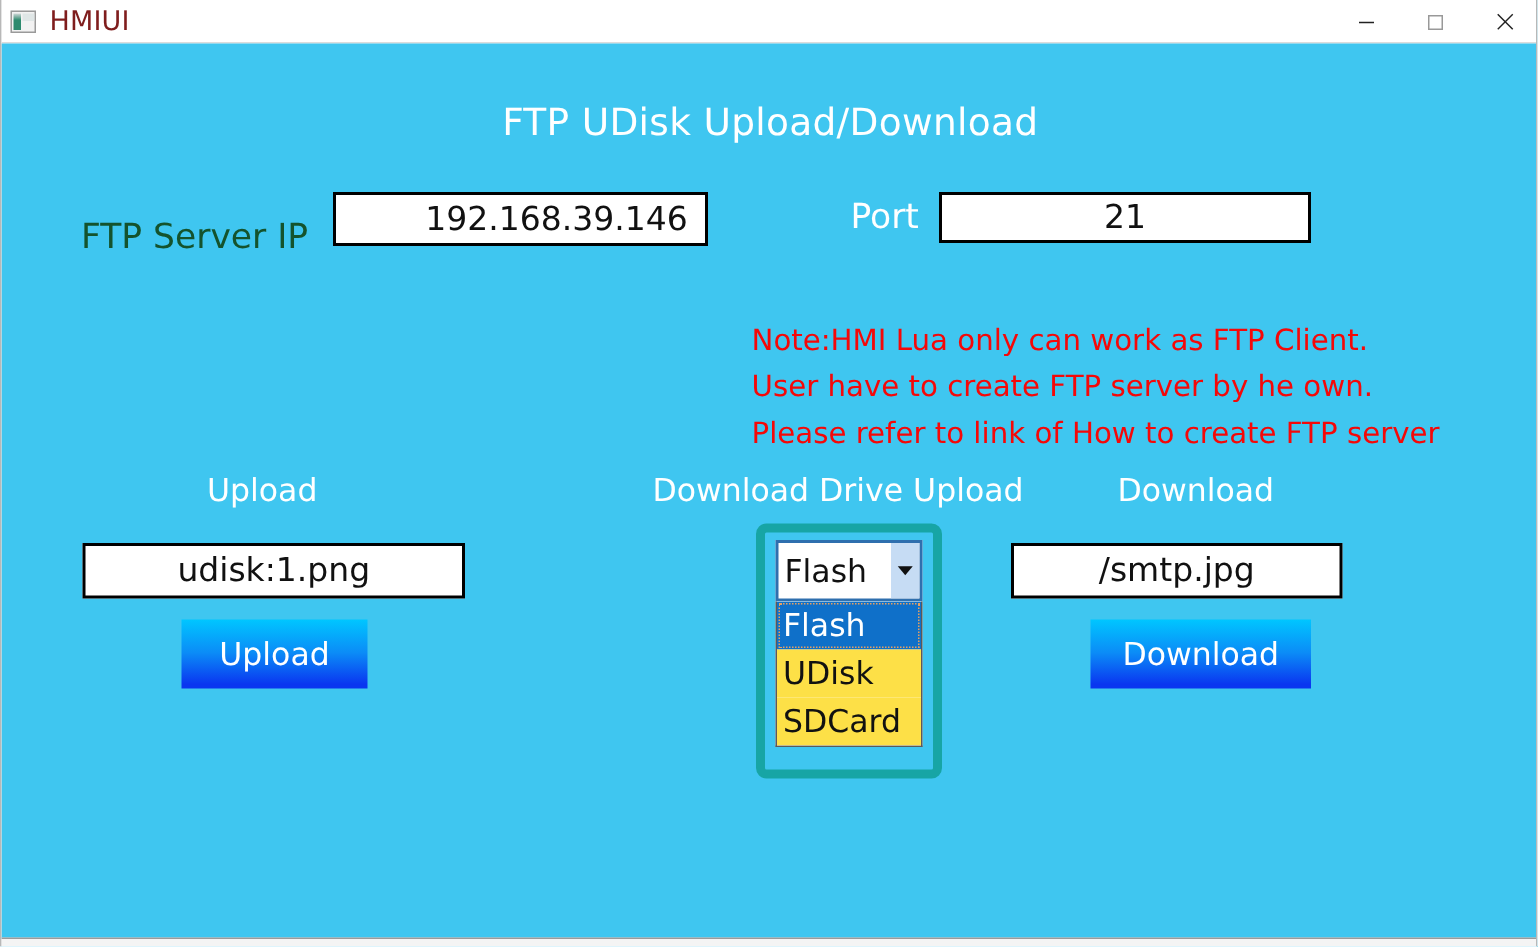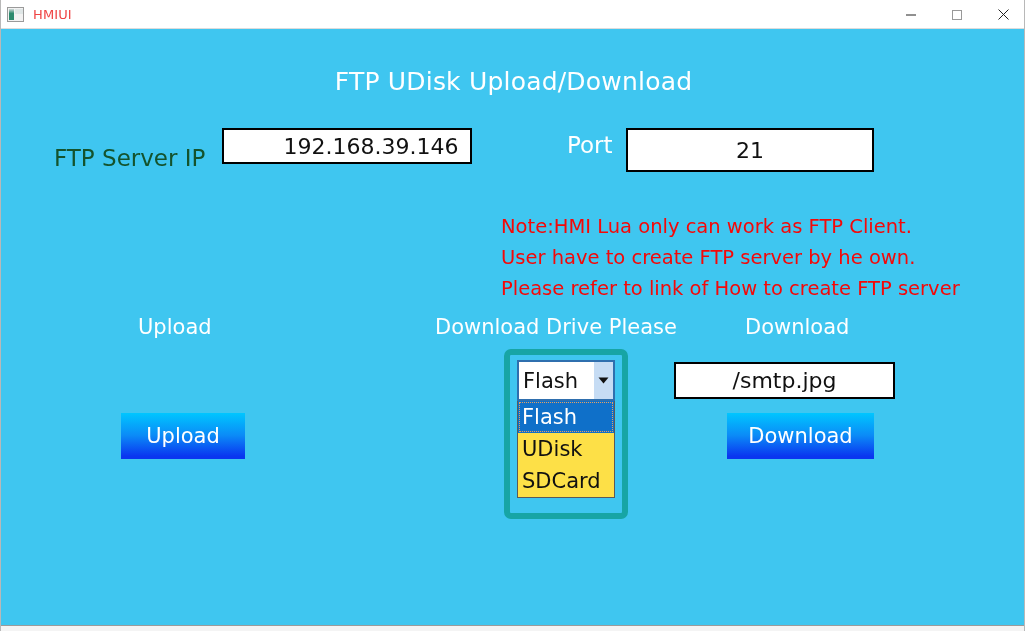--- a/index.html
+++ b/index.html
@@ -59,22 +59,22 @@
     background: linear-gradient(#cfd7d7, #2d8a6e 40%, #2d8a6e 90%);
   }
   .app-icon::after {
     content: "";
     position: absolute;
     left: 7px; top: 1px;
     width: 8px; height: 5px;
     background: #dfe6e6;
   }
   .title-text {
-    font-size: 13px;
-    color: #ef4444;
+    font-size: 18px;
+    color: #7f1d1d;
     letter-spacing: 0.1px;
     white-space: nowrap;
   }
   .win-controls {
     position: absolute;
     right: 0; top: 0;
     height: 29px;
     display: flex;
     align-items: stretch;
   }
@@ -131,21 +131,21 @@
     overflow: hidden;
     white-space: nowrap;
   }
   .field-ip   { left: 221px; top: 99px;  width: 250px; height: 36px; padding-left: 48px; }
   .label-port {
     position: absolute;
     left: 566px; top: 103px;
     font-size: 23px;
     color: #ffffff;
   }
-  .field-port { left: 625px; top: 99px;  width: 248px; height: 44px; }
+  .field-port { left: 625px; top: 99px;  width: 248px; height: 34px; }
 
   
   .note {
     position: absolute;
     left: 500px; top: 182px;
     font-size: 19.5px;
     line-height: 31px;
     color: #f50808;
     white-space: nowrap;
   }
@@ -310,23 +310,24 @@
     <div class="label-port">Port</div>
     <div class="field field-port" title="Port">21</div>
 
     <div class="note">
       <div>Note:HMI Lua only can work as FTP Client.</div>
       <div>User have to create FTP server by he own.</div>
       <div>Please refer to link of How to create FTP server</div>
     </div>
 
     <div class="sec-label sec-upload">Upload</div>
-    <div class="sec-label sec-drive">Download Drive Please</div>
+    <div class="sec-label sec-drive">Download Drive Upload</div>
     <div class="sec-label sec-download">Download</div>
 
+    <div class="field field-upload" title="udisk:1.png">udisk:1.png</div>
     <div class="grad-btn btn-upload">Upload</div>
 
     <div class="drive-wrap">
       <div class="combo">
         <div class="combo-value">Flash</div>
         <div class="combo-arrow">
           <svg width="11" height="7" viewBox="0 0 11 7">
             <polygon points="0.5,0.5 10.5,0.5 5.5,6.5" fill="#111111"></polygon>
           </svg>
         </div>

